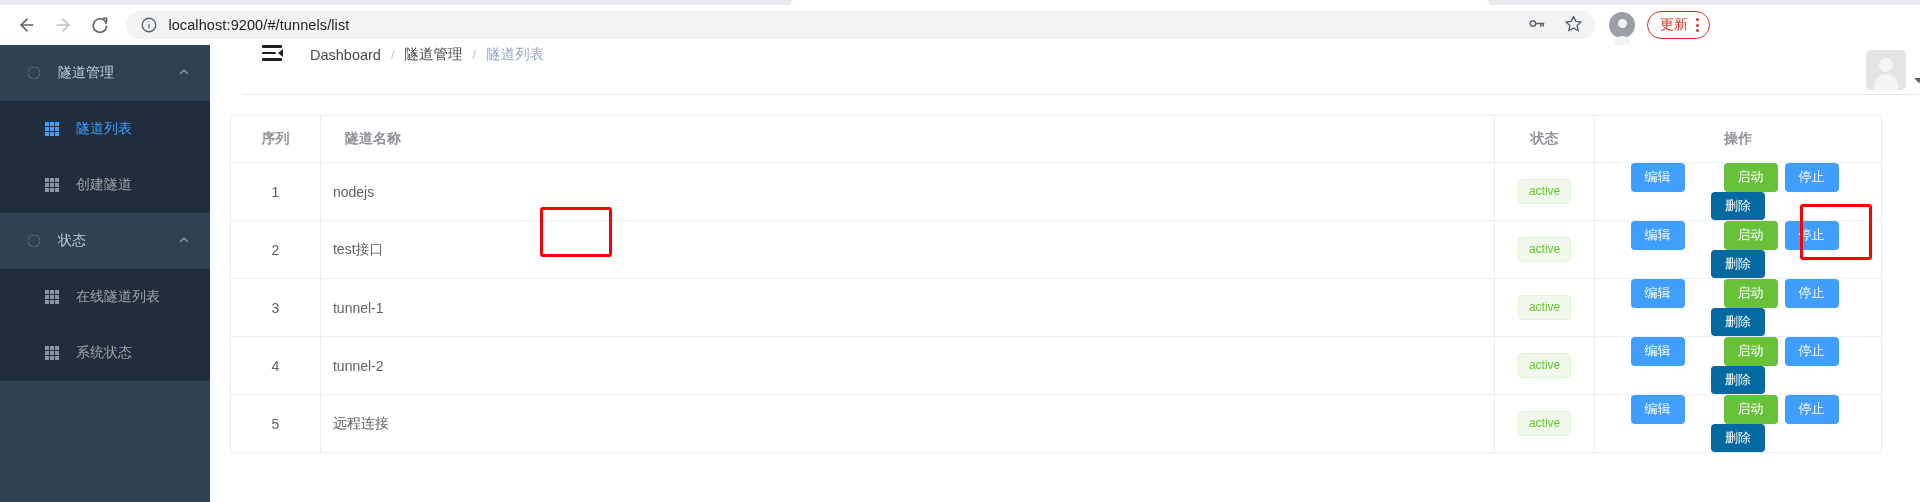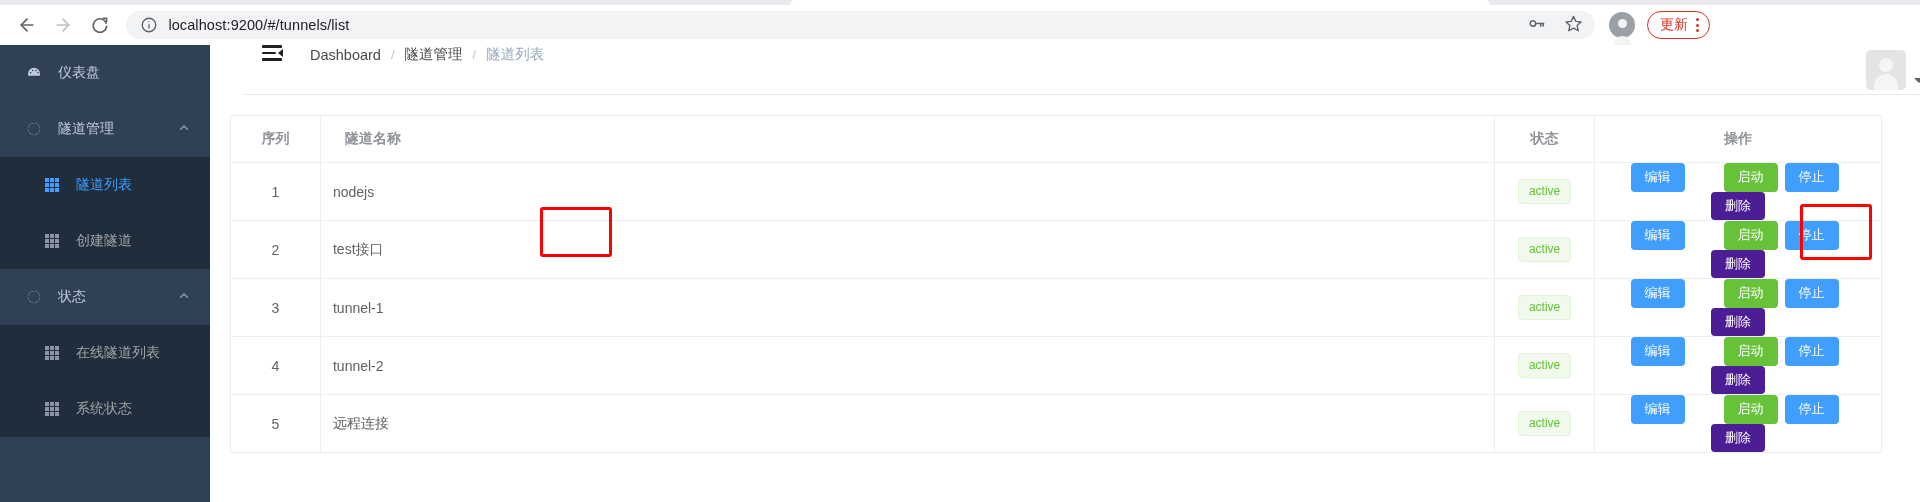--- a/index.html
+++ b/index.html
@@ -174,21 +174,21 @@
     color: #67c23a; font-size: 12px; line-height: 1.2;
   }
   .btn {
     display: inline-block; border: none; border-radius: 4px;
     color: #fff; font-size: 13px; padding: 7px 14px; margin-right: 7px;
     cursor: pointer; font-family: inherit; line-height: 1.1;
   }
   .btn:last-child { margin-right: 0; }
   .btn-primary { background: #409eff; }
   .btn-success { background: #67c23a; margin-left: 32px; }
-  .btn-danger  { background: #4c1d95; }
+  .btn-danger  { background: #0369a1; }
 
   
   .annot {
     position: absolute; border: 3px solid #fe0000; border-radius: 3px;
     pointer-events: none; z-index: 30;
   }
   #annot-name { left: 330px; top: 162px; width: 72px; height: 50px; }
   #annot-edit { left: 1590px; top: 159px; width: 72px; height: 56px; }
 </style>
 </head>
@@ -258,28 +258,20 @@
           <i></i>
         </span>
     </div>
   </div>
 </div>
 
 <div id="app">
 
   <div id="sidebar">
 
-    <div class="side-item">
-      <span class="si-icon">
-        <svg width="16" height="16" viewBox="0 0 24 24" fill="currentColor">
-            <path d="M12 4a9 9 0 0 0-9 9v2a1 1 0 0 0 1 1h16a1 1 0 0 0 1-1v-2a9 9 0 0 0-9-9zm-5 9a1.2 1.2 0 1 1 0-2.4 1.2 1.2 0 0 1 0 2.4zm3-3.6a1.2 1.2 0 1 1 0-2.4 1.2 1.2 0 0 1 0 2.4zm5 0a1.2 1.2 0 1 1 0-2.4 1.2 1.2 0 0 1 0 2.4zm3 3.6a1.2 1.2 0 1 1 0-2.4 1.2 1.2 0 0 1 0 2.4z"></path>
-          </svg>
-      </span>
-      <span class="si-label">仪表盘</span>
-    </div>
 
     <div class="side-item">
       <span class="si-icon">
         <svg width="16" height="16" viewBox="0 0 24 24">
             <circle cx="12" cy="12" r="9" fill="#ffffff"></circle>
             <path d="M12 3a9 9 0 0 0 0 18 9 9 0 0 0 0-18zm0 3.6L7.2 12 12 17.4z" fill="#304156"></path>
           </svg>
       </span>
       <span class="si-label">隧道管理</span>
       <span class="si-arrow">

